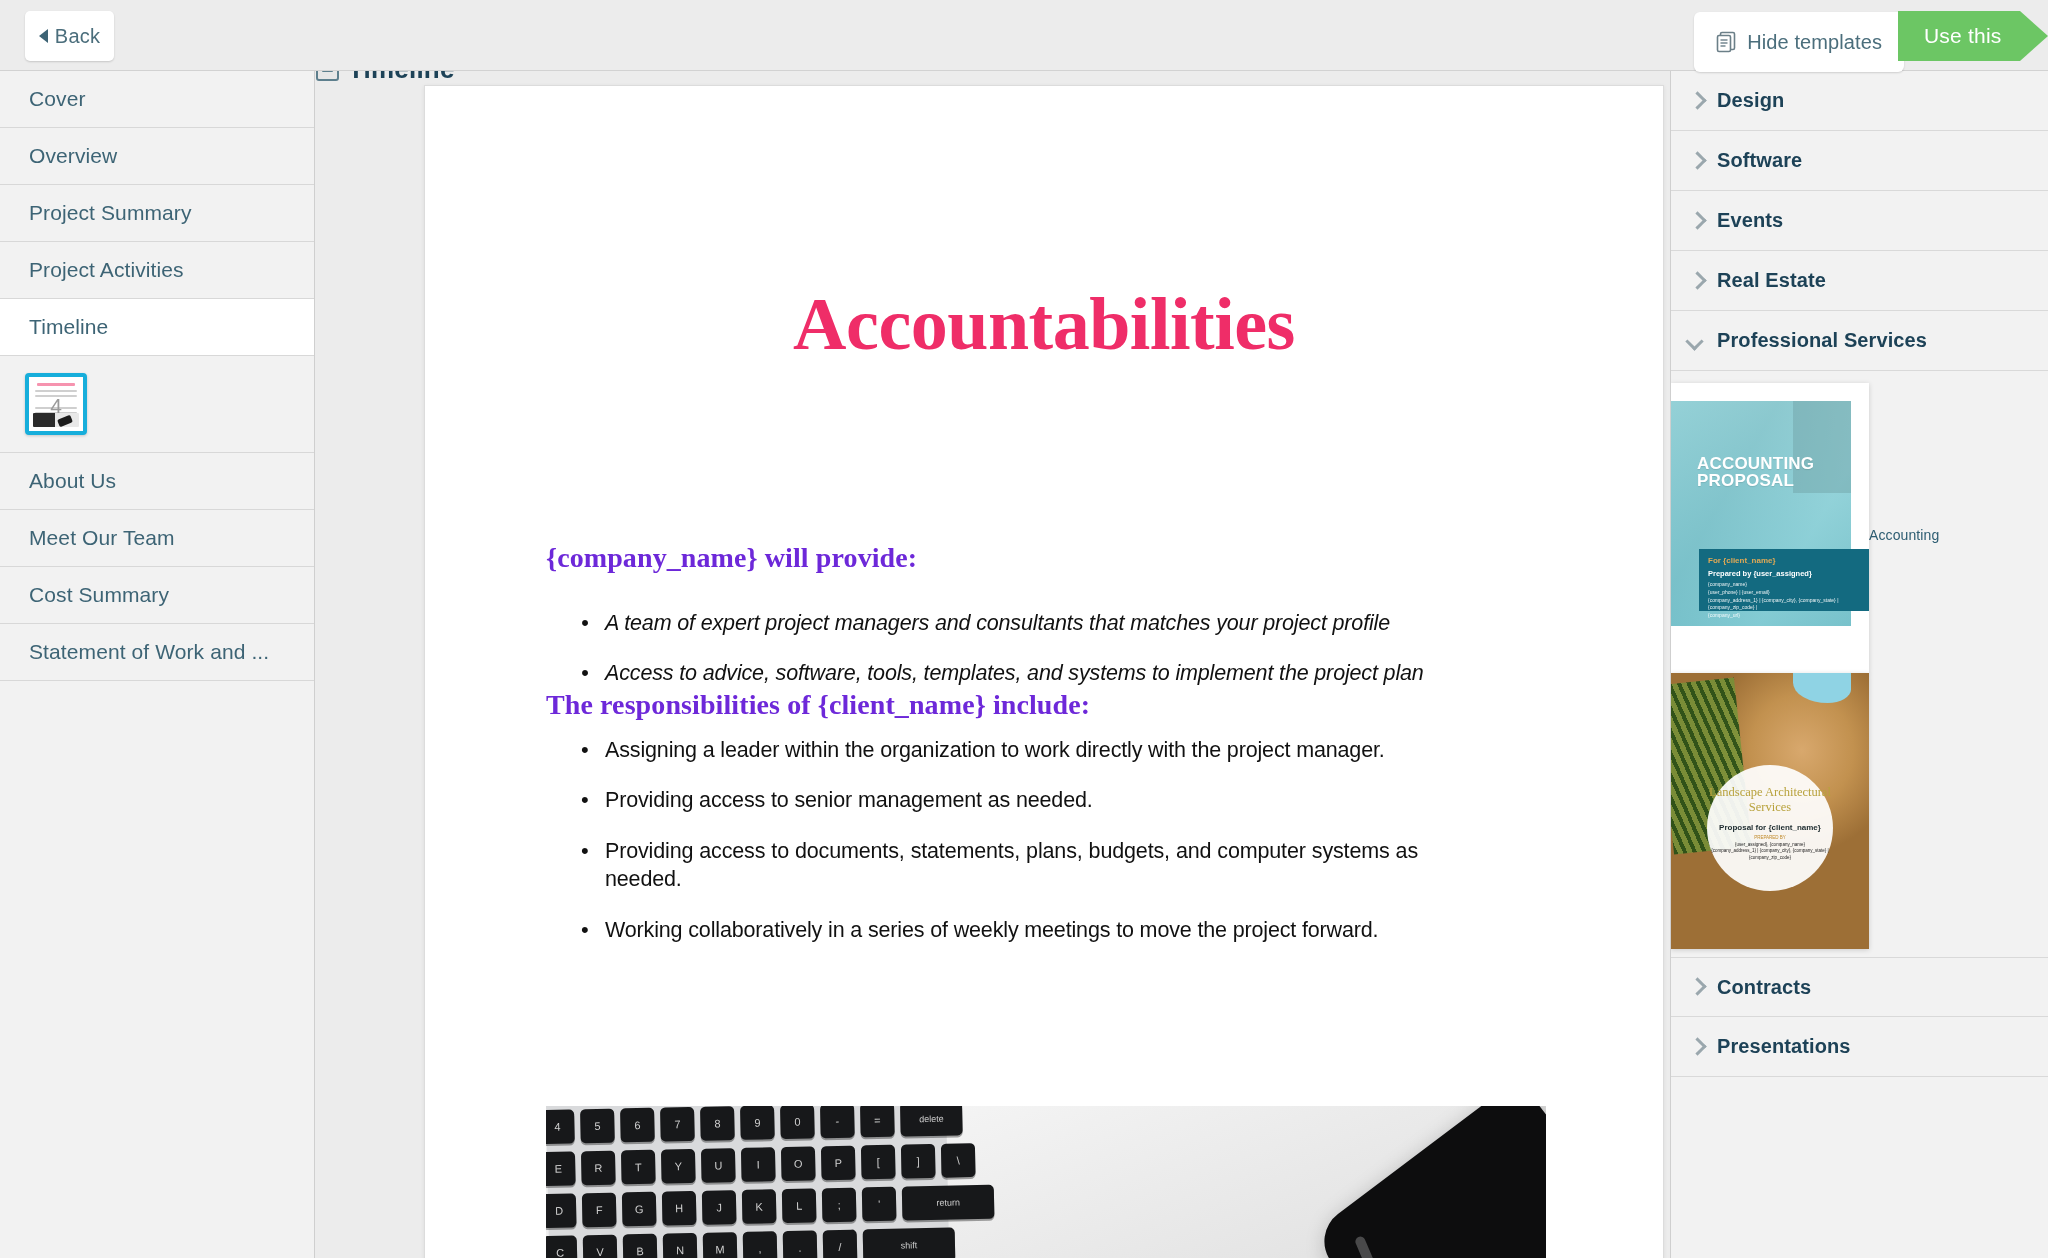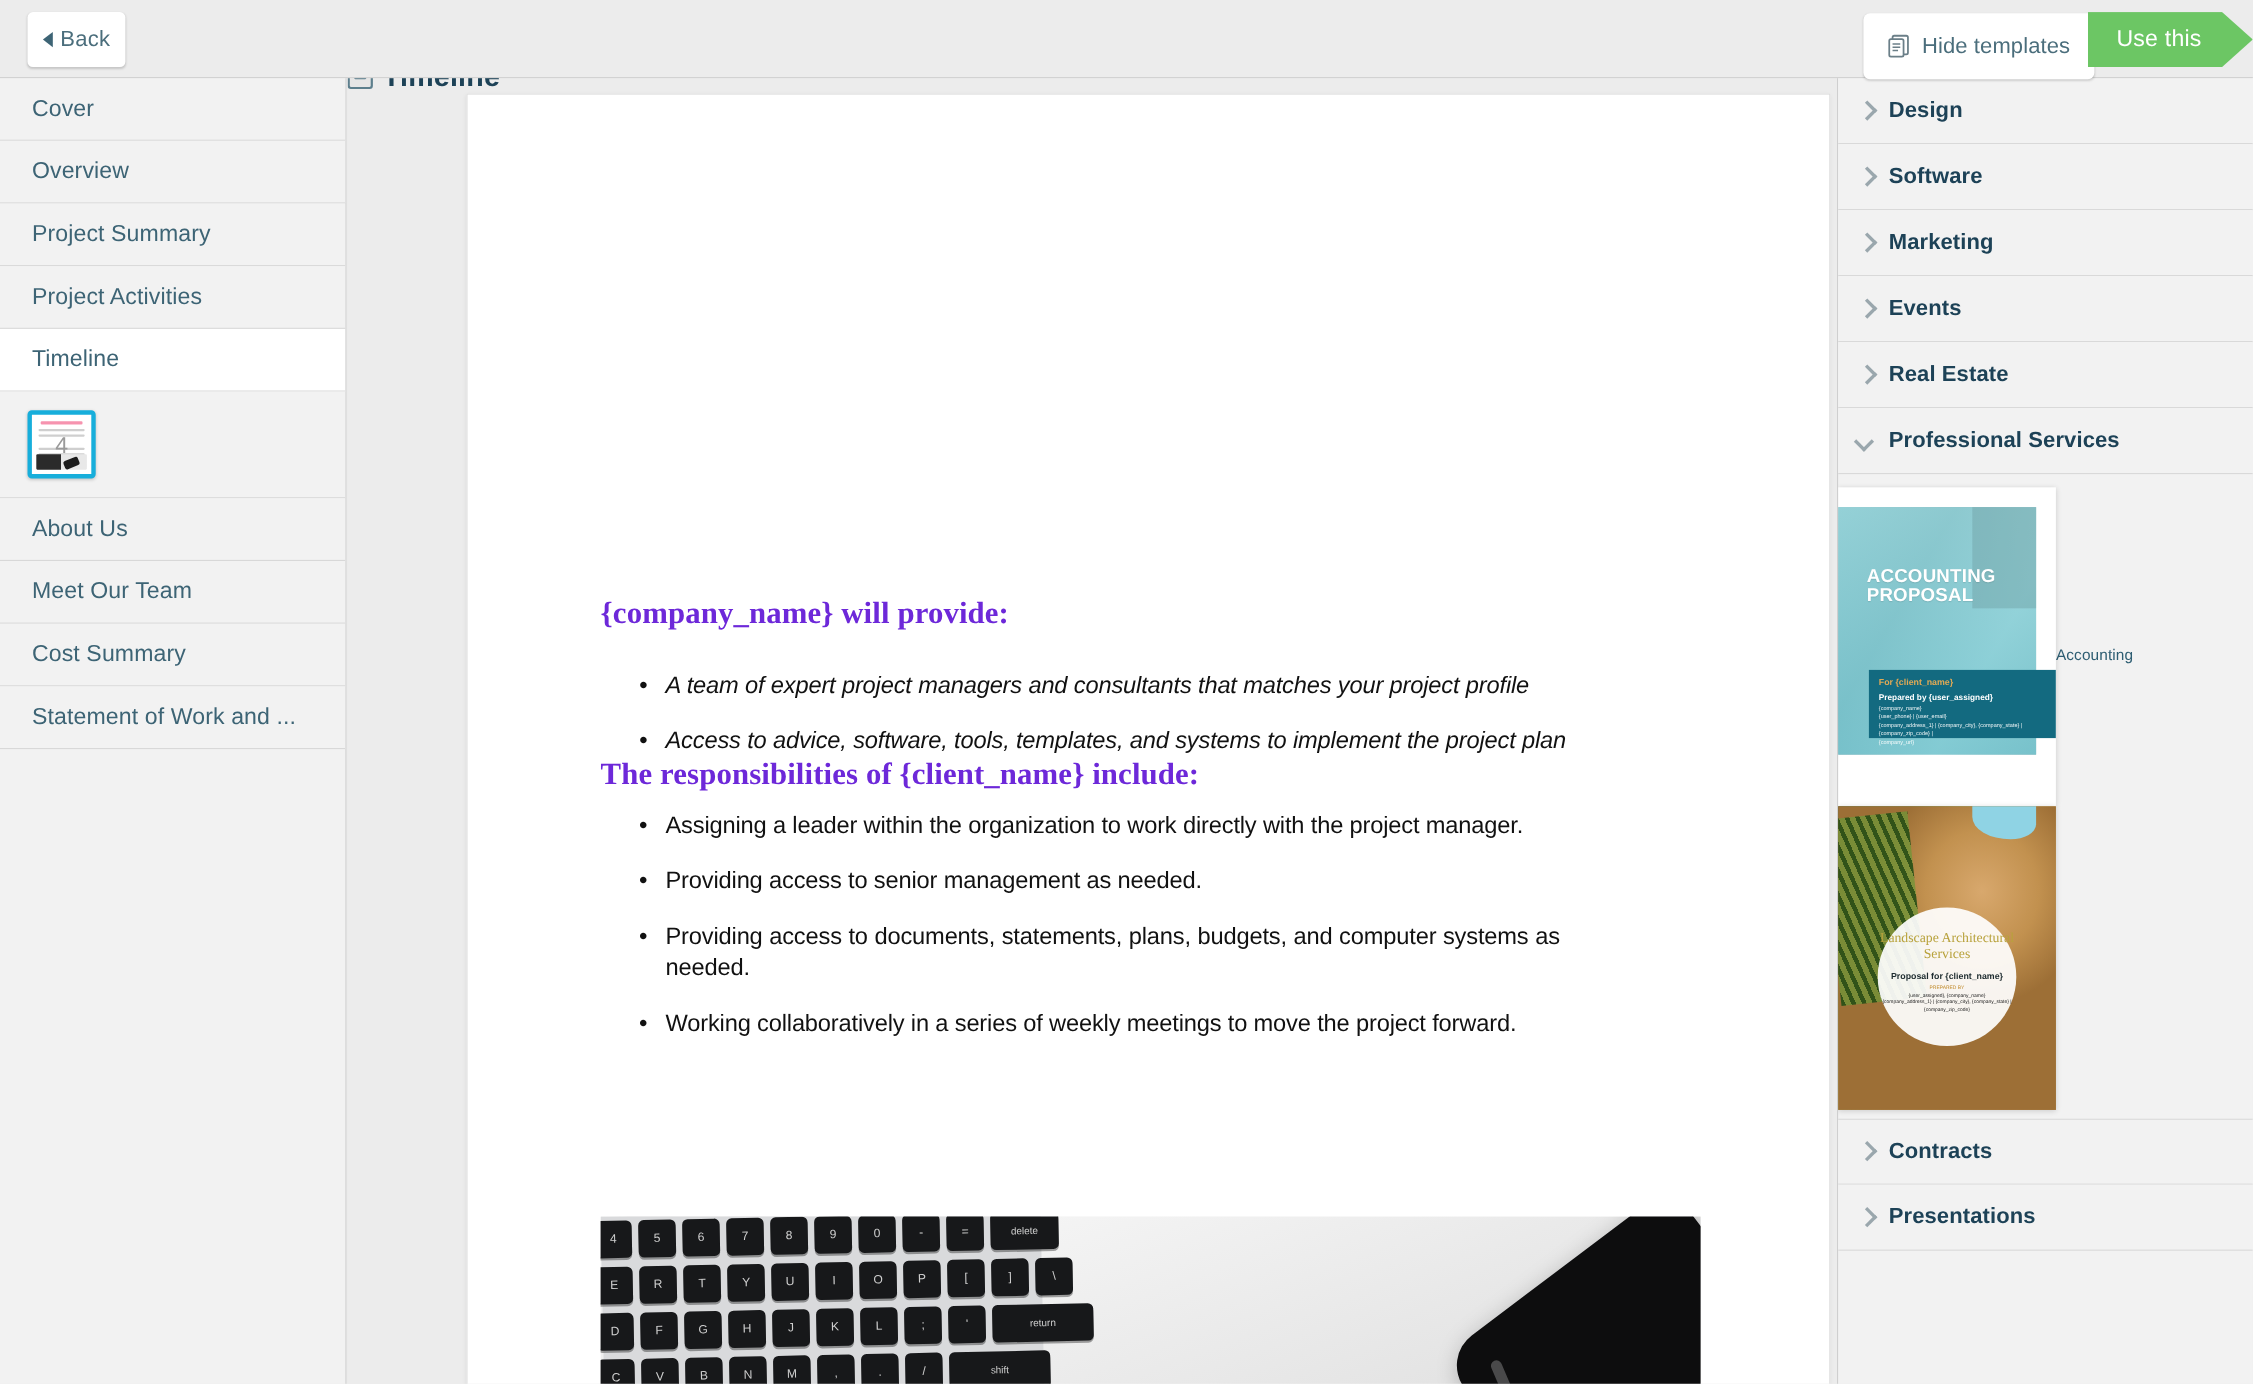--- a/index.html
+++ b/index.html
@@ -428,20 +428,21 @@
 
 <div class="canvas">
 
   <div class="slide-tab">
     <span class="slide-tab-icon"></span>
     <span class="slide-tab-label">Timeline</span>
   </div>
 
   <div class="page">
 
+    <div class="doc-title">Accountabilities</div>
 
     <div class="doc-h2 s1">{company_name} will provide:</div>
     <div class="doc-list l1">
       <div class="doc-li">A team of expert project managers and consultants that matches your project profile</div>
       <div class="doc-li">Access to advice, software, tools, templates, and systems to implement the project plan</div>
     </div>
 
     <div class="doc-h2 s2">The responsibilities of {client_name} include:</div>
     <div class="doc-list l2">
       <div class="doc-li">Assigning a leader within the organization to work directly with the project manager.</div>
@@ -518,24 +519,20 @@
   <div class="cat-row">
     <span class="chev"></span>
     <span class="cat-label">Design</span>
   </div>
   <div class="cat-row">
     <span class="chev"></span>
     <span class="cat-label">Software</span>
   </div>
   <div class="cat-row">
     <span class="chev"></span>
-    <span class="cat-label">Marketing</span>
-  </div>
-  <div class="cat-row">
-    <span class="chev"></span>
     <span class="cat-label">Events</span>
   </div>
   <div class="cat-row">
     <span class="chev"></span>
     <span class="cat-label">Real Estate</span>
   </div>
   <div class="cat-row">
     <span class="chev down"></span>
     <span class="cat-label">Professional Services</span>
   </div>

